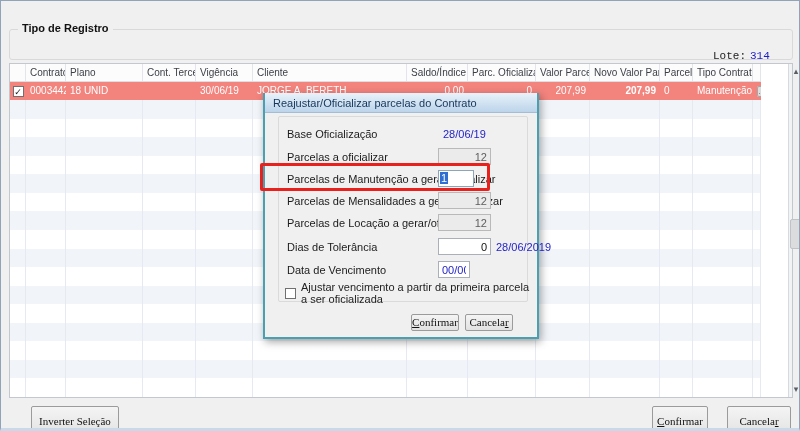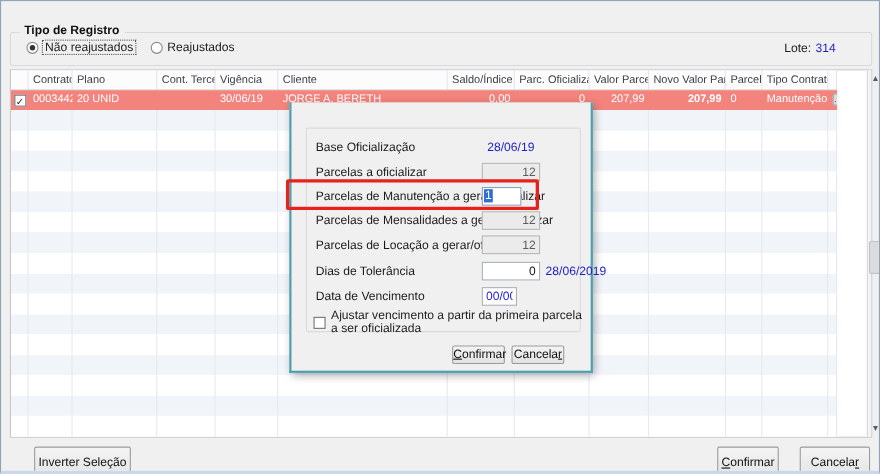--- a/index.html
+++ b/index.html
@@ -26,21 +26,21 @@
               border:1px solid #d9d9d9; border-radius:3px; }
   .groupbox-label { position:absolute; left:8px; top:-8px; background:#f0f0f0; padding:0 4px;
                     font-weight:bold; color:#111; }
   .radio-row { position:absolute; left:14px; top:7px; display:flex; align-items:center; gap:14px; }
   .radio { display:flex; align-items:center; gap:4px; cursor:pointer; }
   .radio-circle { width:11px; height:11px; border-radius:50%; border:1px solid #8a8a8a;
                   background:#fff; position:relative; }
   .radio-circle.on::after { content:""; position:absolute; left:2px; top:2px; width:5px; height:5px;
                   border-radius:50%; background:#333; }
   .radio-label.focused { outline:1px dotted #555; padding:0 2px; }
-  .lote { position:absolute; left:703px; top:8px; }
+  .lote { position:absolute; left:703px; top:20px;font-family:Liberation Mono, monospace; }
   .lote b { font-weight:normal; color:#1d1dc8; margin-left:4px; }
 
   
   .tablebox { position:absolute; left:8px; top:62px; width:784px; height:335px;
               background:#fff; border:1px solid #c3c7ce; display:flex;gap:27px; }
   .tcontent { width:767px; display:flex; flex-direction:column; }
   .grid { display:grid; grid-template-columns:16px 40px 77px 53px 57px 154px 61px 68px 54px 70px 33px 60px 1fr; }
   .thead { height:18px; background:#fcfcfd; border-bottom:1px solid #dcdfe4; color:#3c3f45; }
   .thead > div { font-size:10px; line-height:17px; padding-left:4px; overflow:hidden; white-space:nowrap;
                  border-right:1px solid #e3e5ea; }
@@ -81,49 +81,39 @@
   .input-disabled { background:#ebebeb; color:#5d5d5d; text-align:right; border-color:#b9b9b9; }
   .input-white { background:#fff; color:#111; text-align:right; }
   .input-blue { background:#fff; color:#1d1dc8; text-align:left; }
   .input-edit { position:absolute; left:173px; width:36px; height:17px; background:#fff;
                 border:1px solid #8ea4b8; padding:1px 1px; }
   .sel-text { background:#2f6fd4; color:#fff; padding:0 1px; font-size:11px; }
   .blue-val { color:#1d1dc8; }
   .dlg-check { position:absolute; left:20px; display:flex; gap:5px; align-items:center; }
   .checkbox-empty { width:11px; height:11px; background:#fff; border:1px solid #707070; flex:none; }
   .btn { background:linear-gradient(#f4f4f4,#e2e2e2); border:1px solid #9b9b9b; border-radius:2px;
-         font-family:Liberation Sans, sans-serif; font-size:11px; color:#111; text-align:center;
+         font-family:Liberation Serif, serif; font-size:11px; color:#111; text-align:center;
          line-height:15px; cursor:pointer; }
   .dlg-btn { position:absolute; height:17px; width:48px; }
 
   
   .red-rect { position:absolute; left:259px; top:162px; width:230px; height:28px; z-index:20;
               border:3px solid #e8211d; border-radius:2px; pointer-events:none; }
 
   
   .footer-btn { position:absolute; height:31px; }
 </style>
 </head>
 <body>
 
 <div id="screen">
 
 
   <div class="groupbox">
     <span class="groupbox-label">Tipo de Registro</span>
-    <div class="radio-row">
-      <span class="radio">
-        <span class="radio-circle on"></span>
-        <span class="radio-label focused">Não reajustados</span>
-      </span>
-      <span class="radio">
-        <span class="radio-circle"></span>
-        <span class="radio-label">Reajustados</span>
-      </span>
-    </div>
     <span class="lote"><span>Lote:</span><b>314</b></span>
   </div>
 
   <div class="tablebox">
     <div class="tcontent">
       <div class="grid thead">
         <div></div>
         <div>Contrato</div>
         <div>Plano</div>
         <div>Cont. Terceiro</div>
@@ -136,21 +126,21 @@
         <div>Parcelas</div>
         <div>Tipo Contrato</div>
         <div></div>
       </div>
 
       <div class="grid trow-sel">
         <div class="cell-check">
             <span class="checkbox">✓</span>
           </div>
         <div>0003442</div>
-        <div>20 UNID</div>
+        <div>18 UNID</div>
         <div></div>
         <div>30/06/19</div>
         <div>JORGE A. BERETH</div>
         <div class="num">0,00</div>
         <div class="num">0</div>
         <div class="num">207,99</div>
         <div class="num" style="font-weight:bold">207,99</div>
         <div>0</div>
         <div>Manutenção</div>
         <div><span class="more-btn">…</span></div>
@@ -401,20 +391,21 @@
     </div>
 
     <div class="vscroll">
       <div class="scroll-arrow scroll-up">▴</div>
       <div class="scroll-thumb"></div>
       <div class="scroll-arrow scroll-down">▾</div>
     </div>
   </div>
 
   <div class="dialog">
+    <div class="dialog-title">Reajustar/Oficializar parcelas do Contrato</div>
     <div class="dlg-group"></div>
 
     <span class="dlg-label" style="top:35px">Base Oficialização</span>
     <span class="dlg-label blue-val" style="left:178px; top:35px">28/06/19</span>
 
     <span class="dlg-label" style="top:58px">Parcelas a oficializar</span>
     <input class="dlg-input input-disabled" style="top: 55px;" disabled="" value="12">
 
     <span class="dlg-label" style="top:80px">Parcelas de Manutenção a gerar/oficializar</span>
     <span class="input-edit" style="top:77px"><span class="sel-text">1</span></span>

